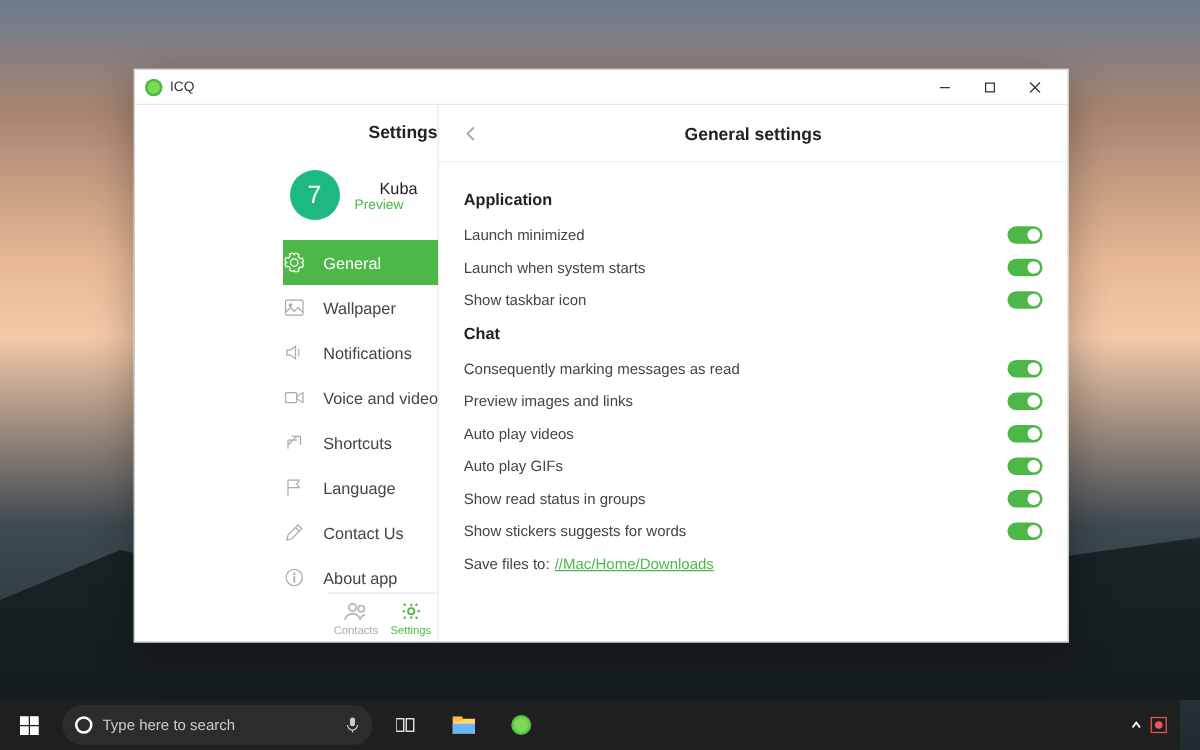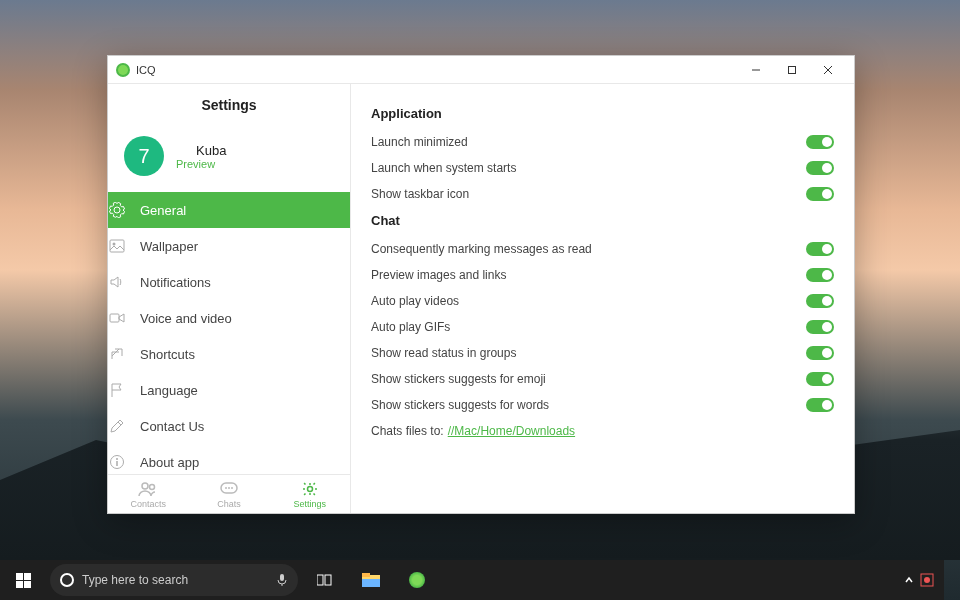--- a/index.html
+++ b/index.html
@@ -10,21 +10,21 @@
 .app-window { position: absolute; left: 107px; top: 55px; width: 748px; height: 459px; background: #fff; border: 1px solid #ccc; box-shadow: 0 8px 32px rgba(0,0,0,0.3); display: flex; flex-direction: column; }
 .titlebar { height: 28px; display: flex; align-items: center; padding: 0 8px; border-bottom: 1px solid #e8e8e8; }
 .title-icon { width: 14px; height: 14px; background: #4db848; border-radius: 50%; margin-right: 6px; position: relative; }
 .title-icon::after { content: ""; position: absolute; inset: 2px; background: #7ed957; border-radius: 50%; }
 .titlebar-title { font-size: 11px; color: #333; }
 .titlebar-spacer { flex: 1; }
 .win-btn { width: 36px; height: 28px; display: flex; align-items: center; justify-content: center; cursor: pointer; }
 .win-btn svg { width: 10px; height: 10px; }
 
 .app-body { flex: 1; display: flex; overflow: hidden; }
-.sidebar { width: 243px; border-right: 1px solid #e8e8e8; display: flex; flex-direction: column; }
+.sidebar { width: 243px; border-right: 1px solid #e8e8e8; display: flex; flex-direction: column; align-items: flex-end; }
 .sidebar-header { text-align: center; padding: 13px 0; font-weight: 600; font-size: 14px; color: #222; }
 .profile { display: flex; align-items: center; padding: 10px 16px 16px; gap: 12px; }
 .avatar { width: 40px; height: 40px; border-radius: 50%; background: #1eb980; color: #fff; display: flex; align-items: center; justify-content: center; font-size: 20px; font-weight: 500; }
 .profile-name { font-size: 13px; color: #222; font-weight: 500; margin-left: 20px; }
 .profile-status { font-size: 11px; color: #4db848; }
 .nav-list { flex: 1; overflow-y: auto; }
 .nav-item { display: flex; align-items: center; padding: 9px 0; gap: 14px; cursor: pointer; font-size: 13px; color: #444; }
 .nav-item.active { background: #4db848; color: #fff; }
 .nav-icon { width: 18px; height: 18px; display: flex; align-items: center; justify-content: center; flex-shrink: 0; opacity: 0.7; }
 .nav-item.active .nav-icon { opacity: 1; }
@@ -176,44 +176,41 @@
           <div class="bottom-tab">
             <div class="bottom-tab-icon">
               <svg viewBox="0 0 20 16">
                 <circle cx="7" cy="5" r="3" fill="none" stroke="currentColor" stroke-width="1.5"></circle>
                 <circle cx="14" cy="6" r="2.5" fill="none" stroke="currentColor" stroke-width="1.5"></circle>
                 <path d="M1 15c0-3 3-5 6-5s6 2 6 5M13 15c0-2 2-4 4-4" fill="none" stroke="currentColor" stroke-width="1.5"></path>
               </svg>
             </div>
             <div class="bottom-tab-label">Contacts</div>
           </div>
-          <div class="bottom-tab">
-            <div class="bottom-tab-icon">
-              <svg viewBox="0 0 20 16">
-                <rect x="2" y="2" width="16" height="10" rx="5" fill="none" stroke="currentColor" stroke-width="1.5"></rect>
-                <circle cx="7" cy="7" r="1" fill="currentColor"></circle>
-                <circle cx="10" cy="7" r="1" fill="currentColor"></circle>
-                <circle cx="13" cy="7" r="1" fill="currentColor"></circle>
-              </svg>
-            </div>
-            <div class="bottom-tab-label">Chats</div>
-          </div>
           <div class="bottom-tab active">
             <div class="bottom-tab-icon">
               <svg viewBox="0 0 20 16">
                 <circle cx="10" cy="8" r="2.5" fill="none" stroke="currentColor" stroke-width="1.5"></circle>
                 <path d="M10 2v2m0 8v2m5-6h2M3 8h2m8.5-4.5 1.4-1.4M4.1 13.9l1.4-1.4m8 0 1.4 1.4M4.1 2.1l1.4 1.4" stroke="currentColor" stroke-width="1.5"></path>
               </svg>
             </div>
             <div class="bottom-tab-label">Settings</div>
           </div>
         </div>
     </div>
 
     <div class="content">
+      <div class="content-header">
+        <div class="back-btn">
+            <svg viewBox="0 0 12 12" width="12" height="12">
+              <polyline points="8,1 3,6 8,11" fill="none" stroke="#aaa" stroke-width="1.5"></polyline>
+            </svg>
+          </div>
+        <div class="content-title">General settings</div>
+      </div>
       <div class="content-body" id="content-body">
           <div class="section-title">Application</div>
           <div class="setting-row">
             <span class="setting-label">Launch minimized</span>
             <span class="toggle"></span>
           </div>
           <div class="setting-row">
             <span class="setting-label">Launch when system starts</span>
             <span class="toggle"></span>
           </div>
@@ -236,28 +233,24 @@
           </div>
           <div class="setting-row">
             <span class="setting-label">Auto play GIFs</span>
             <span class="toggle"></span>
           </div>
           <div class="setting-row">
             <span class="setting-label">Show read status in groups</span>
             <span class="toggle"></span>
           </div>
           <div class="setting-row">
-            <span class="setting-label">Show stickers suggests for emoji</span>
-            <span class="toggle"></span>
-          </div>
-          <div class="setting-row">
             <span class="setting-label">Show stickers suggests for words</span>
             <span class="toggle"></span>
           </div>
-          <div class="save-row"><span>Chats files to:</span><span class="save-path">//Mac/Home/Downloads</span></div>
+          <div class="save-row"><span>Save files to:</span><span class="save-path">//Mac/Home/Downloads</span></div>
         </div>
     </div>
   </div>
 </div>
 
 <div class="taskbar">
   <div class="start-btn">
     <div class="start-grid">
         <span></span>
         <span></span>

